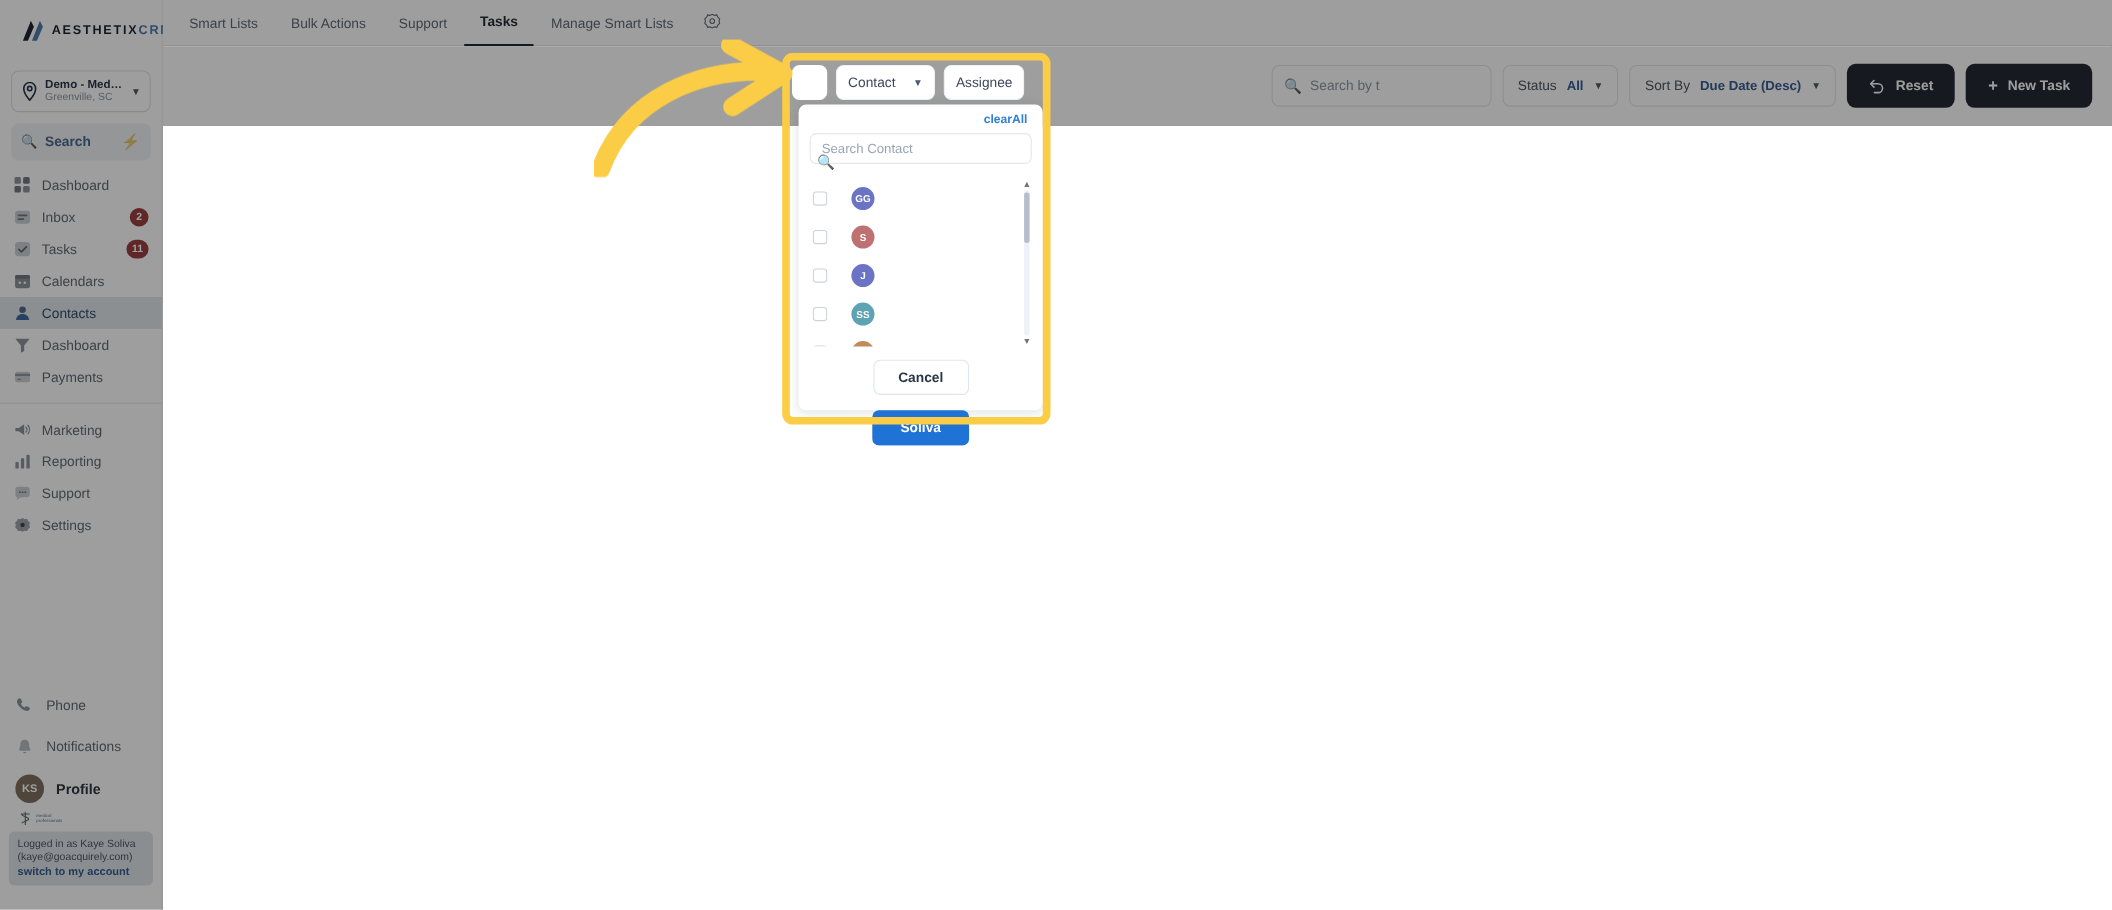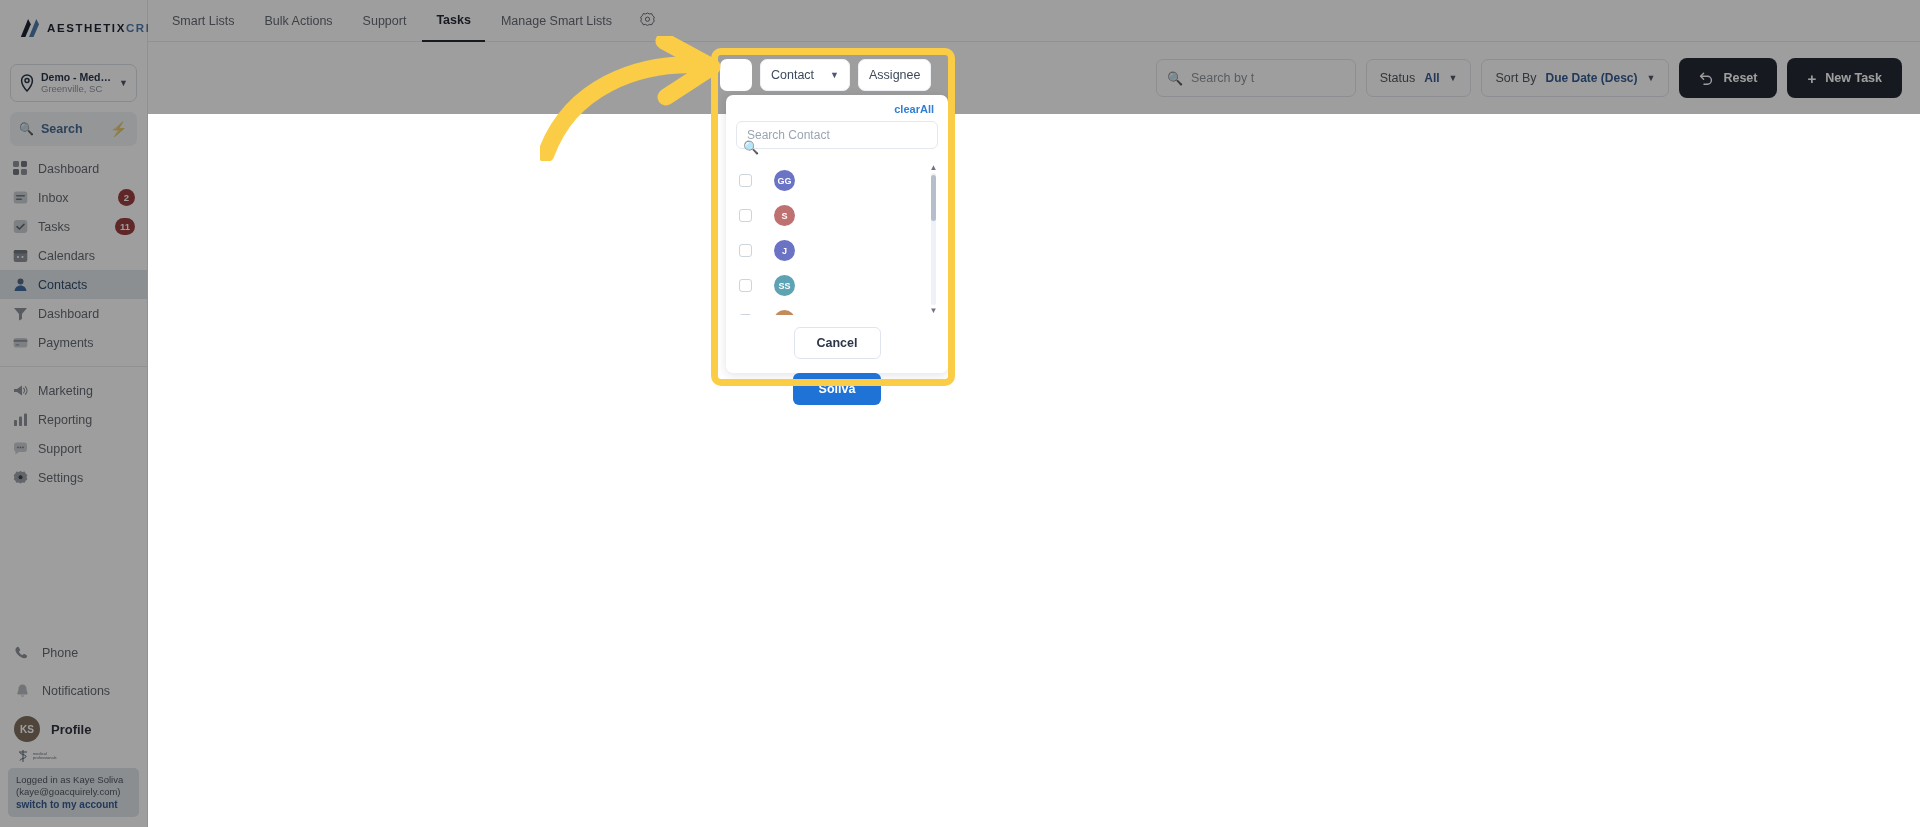--- a/index.html
+++ b/index.html
@@ -64,21 +64,21 @@
   .nav-item-lg .nav-lbl { font-size: 12.5px; }
   .avatar-ks {
     width: 26px; height: 26px; border-radius: 50%; background: #8b6d4e; color: #fff;
     font-size: 10px; font-weight: 700; display: flex; align-items: center; justify-content: center; flex: none;
   }
   .profile-lbl { font-size: 13px; color: #2b3648; font-weight: 600; }
   .med-logo { padding-left: 16px; height: 16px; display: flex; align-items: center; gap: 3px; opacity: .75; }
   .med-logo svg { width: 14px; height: 14px; }
   .med-logo span { font-size: 4px; color: #1d3557; line-height: 4.5px; }
   .logged-box {
-    margin: 4px 8px 6px 8px; background: #dbe5ef; border-radius: 5px; padding: 6px 8px;
+    margin: 4px 8px 18px 8px; background: #dbe5ef; border-radius: 5px; padding: 6px 8px;
   }
   .logged-l1, .logged-l2 { font-size: 9.5px; color: #4a5869; line-height: 12px; }
   .logged-sw { font-size: 10px; color: #1b5fc1; font-weight: 700; line-height: 13px; cursor: pointer; }
 
   
   .topbar {
     position: absolute; left: 148px; top: 0; right: 0; height: 42px;
     background: #fff; border-bottom: 1px solid #e6eaf0;
     display: flex; align-items: center; gap: 2px; padding-left: 10px;
   }

